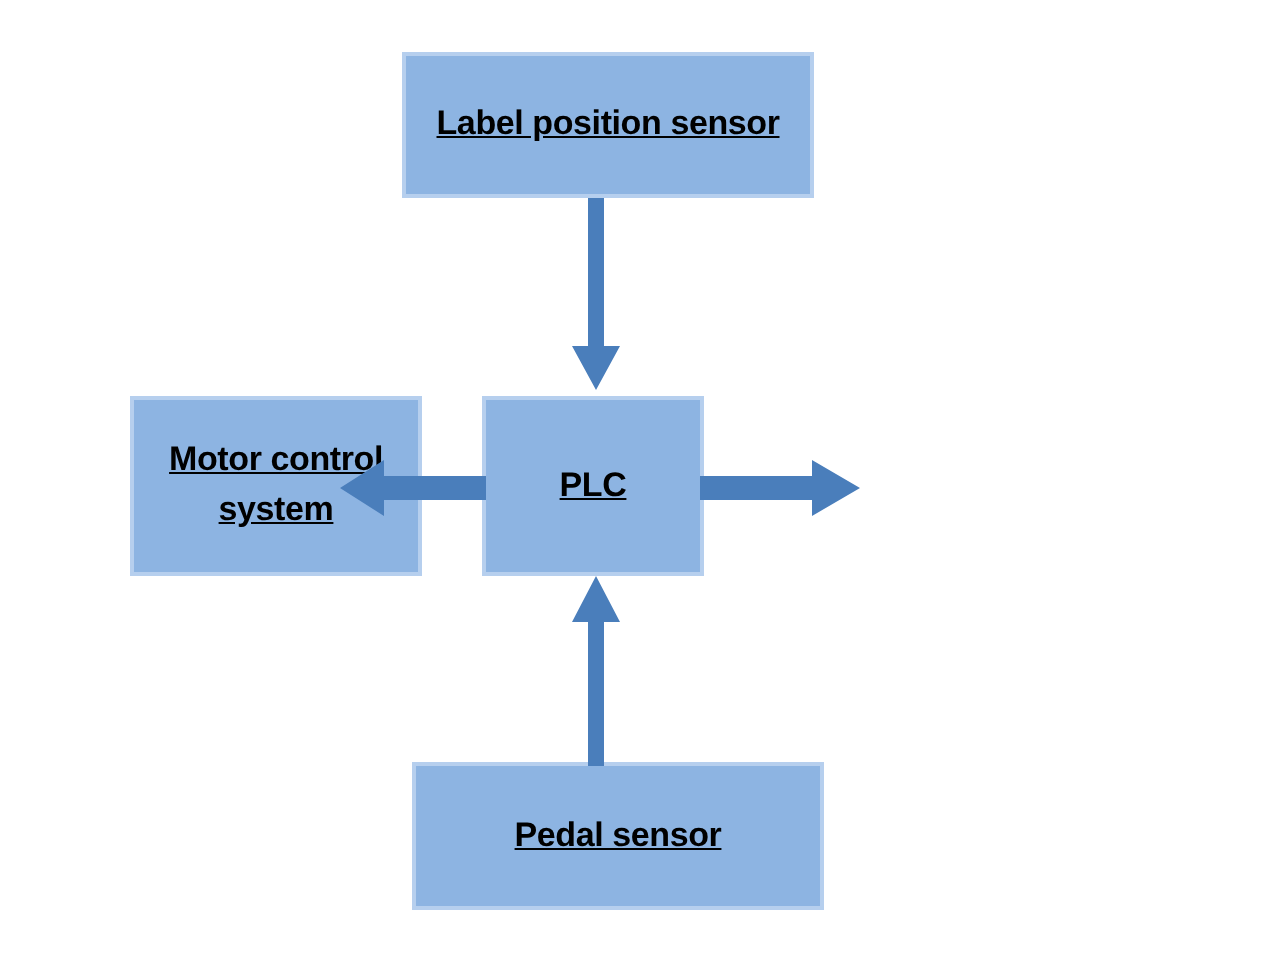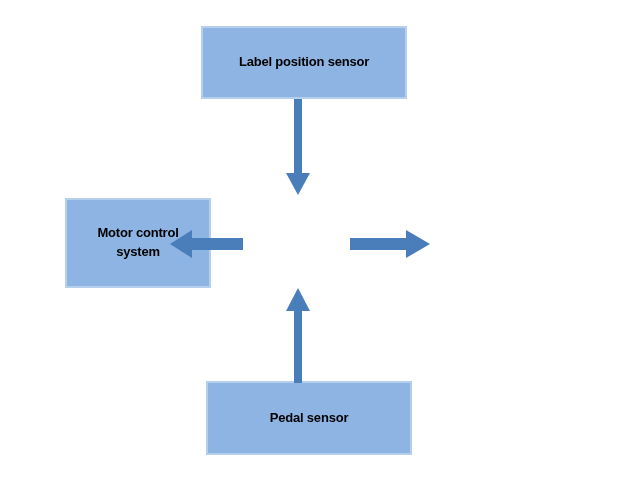--- a/index.html
+++ b/index.html
@@ -23,24 +23,25 @@
     position: absolute;
     box-sizing: border-box;
     background: #8db4e2;
     border: 2px solid #b6cfee;
     display: flex;
     align-items: center;
     justify-content: center;
     text-align: center;
     color: #000000;
     font-weight: bold;
-    font-size: 13px;
+    font-size: 17px;
     line-height: 1.45;
     letter-spacing: -0.2px;
     font-family: "Liberation Sans", sans-serif;
+    text-decoration: underline;
   }
   .node span {
     display: block;
     padding: 0 6px;
     white-space: pre-line;
   }
   #node-sensor   { left: 201px; top: 26px;  width: 206px; height: 73px; }
   #node-motor    { left: 26px;  top: 198px; width: 146px; height: 90px; margin-left: 39px; }
   #node-plc      { left: 241px; top: 198px; width: 111px; height: 90px; }
   #node-cylinder { left: 428px; top: 198px; width: 190px; height: 90px; }
@@ -62,20 +63,23 @@
 
   <div class="node" id="node-sensor">
     <span>Label position sensor</span>
   </div>
 
   <div class="node" id="node-motor">
     <span>Motor control
 system</span>
   </div>
 
+  <div class="node" id="node-plc">
+    <span>PLC</span>
+  </div>
 
 
   <div class="node" id="node-pedal">
     <span>Pedal sensor</span>
   </div>
 
   <svg class="arrow" id="arrow-sensor-plc" viewBox="0 0 36 100">
     <polygon points="14,0 22,0 22,74 30,74 18,96 6,74 14,74" fill="#4a7ebb"></polygon>
   </svg>
 

